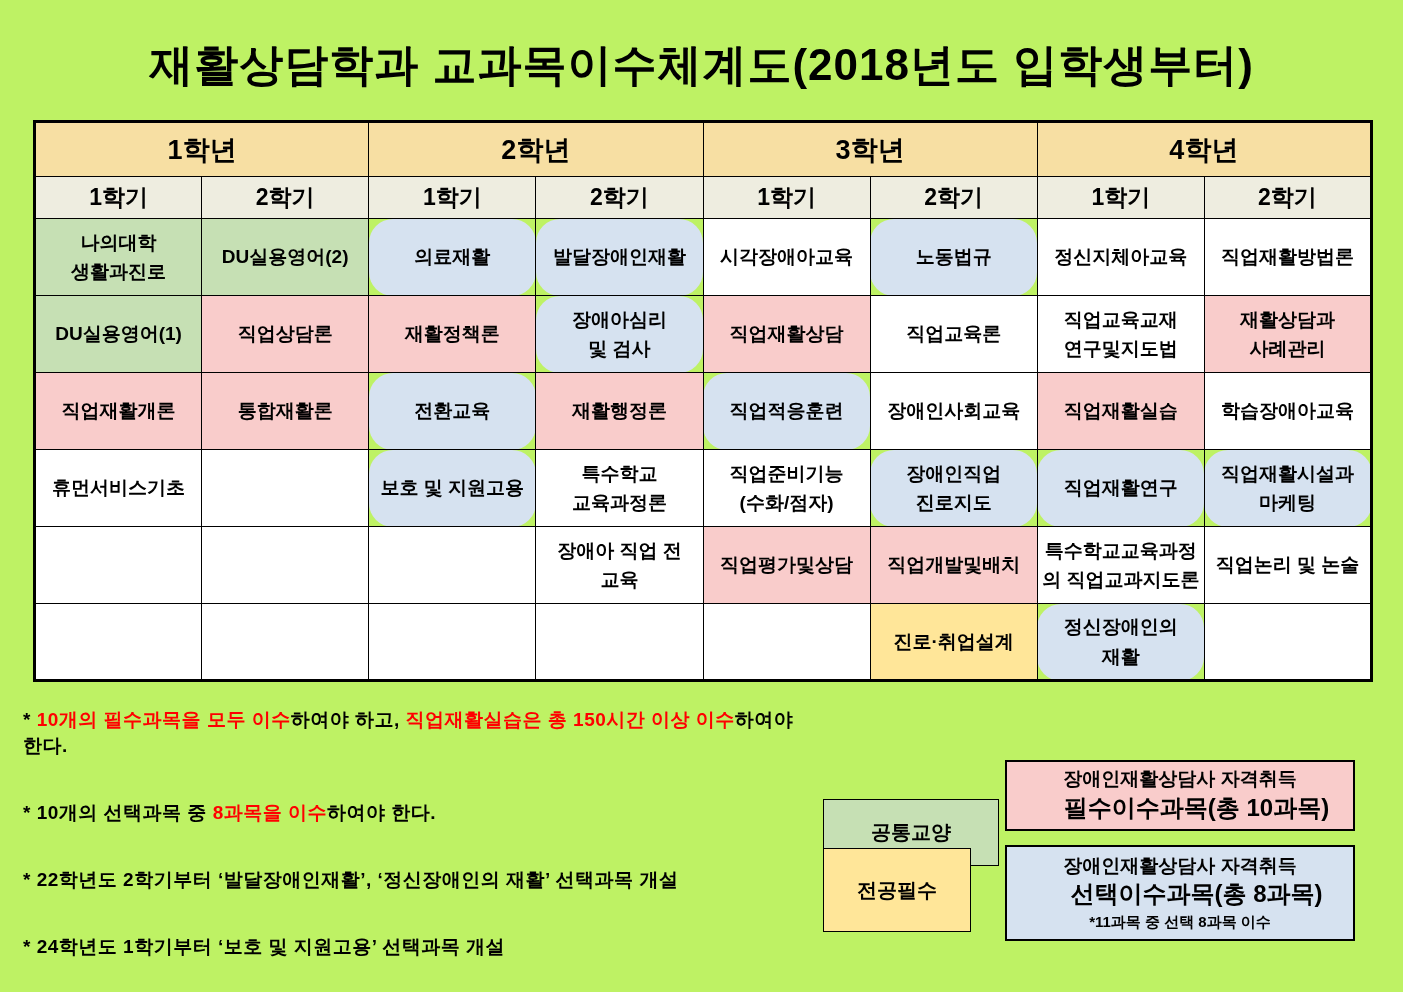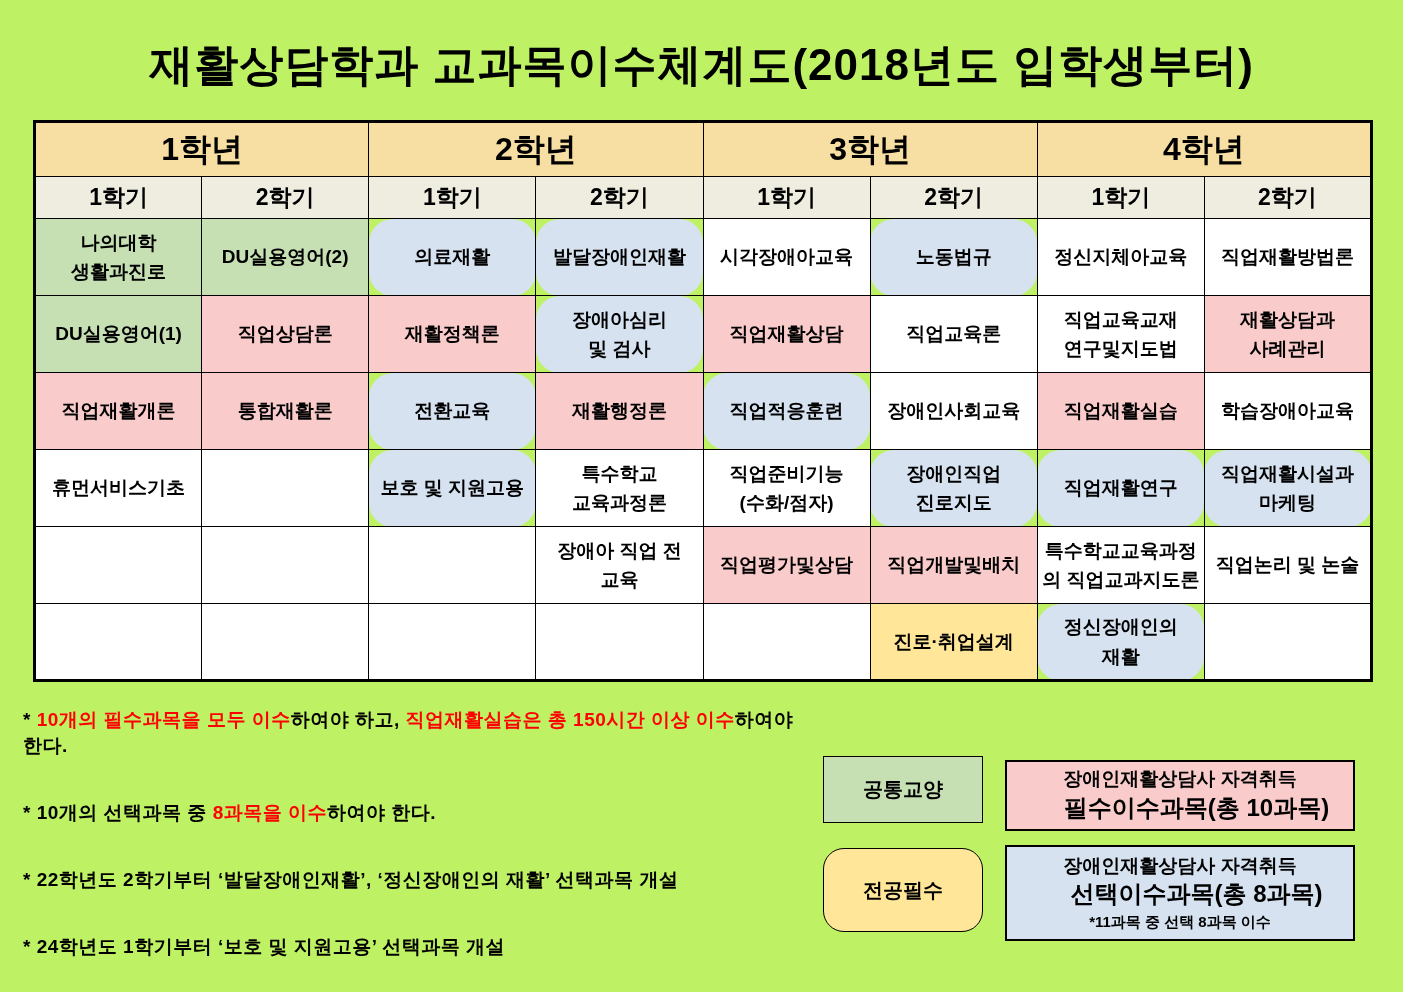--- a/index.html
+++ b/index.html
@@ -34,21 +34,21 @@
   }
   table.curriculum th, table.curriculum td {
     border: 1px solid #000;
     text-align: center;
     vertical-align: middle;
     font-weight: bold;
     color: #000;
   }
   th.year {
     height: 55px;
-    font-size: 32px;
+    font-size: 27px;
     background: var(--year-header);
     border-bottom: 2px solid #000;
   }
   th.sem {
     height: 42px;
     font-size: 23px;
     background: var(--semester-header);
   }
   td.cell {
     height: 77px;
@@ -81,22 +81,22 @@
   .legend-swatch {
     position: absolute;
     border: 1px solid #000;
     display: flex;
     align-items: center;
     justify-content: center;
     font-size: 20px;
     font-weight: bold;
     color: #000;
   }
-  .swatch-common { left: 823px; top: 756px; width: 160px; height: 67px; background: var(--green); }
-  .swatch-major  { left: 823px; top: 848px; width: 160px; height: 84px; background: var(--yellow); border-radius: 21px; }
+  .swatch-common { left: 823px; top: 799px; width: 176px; height: 67px; background: var(--green); }
+  .swatch-major  { left: 823px; top: 848px; width: 148px; height: 84px; background: var(--yellow); }
 
   .legend-box {
     position: absolute;
     border: 2px solid #000;
     display: flex;
     flex-direction: column;
     align-items: center;
     justify-content: center;
     color: #000;
     text-align: right;

